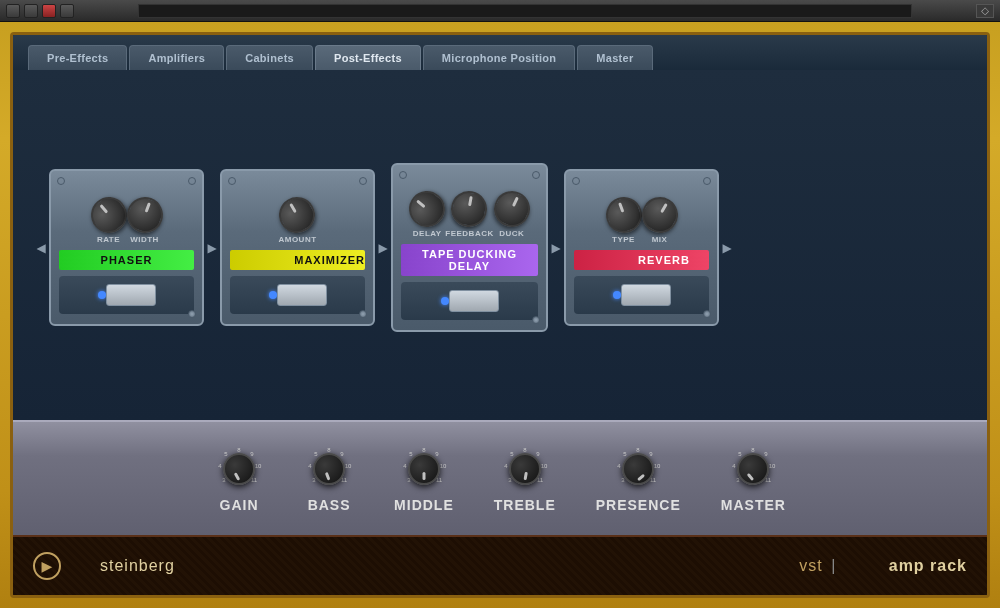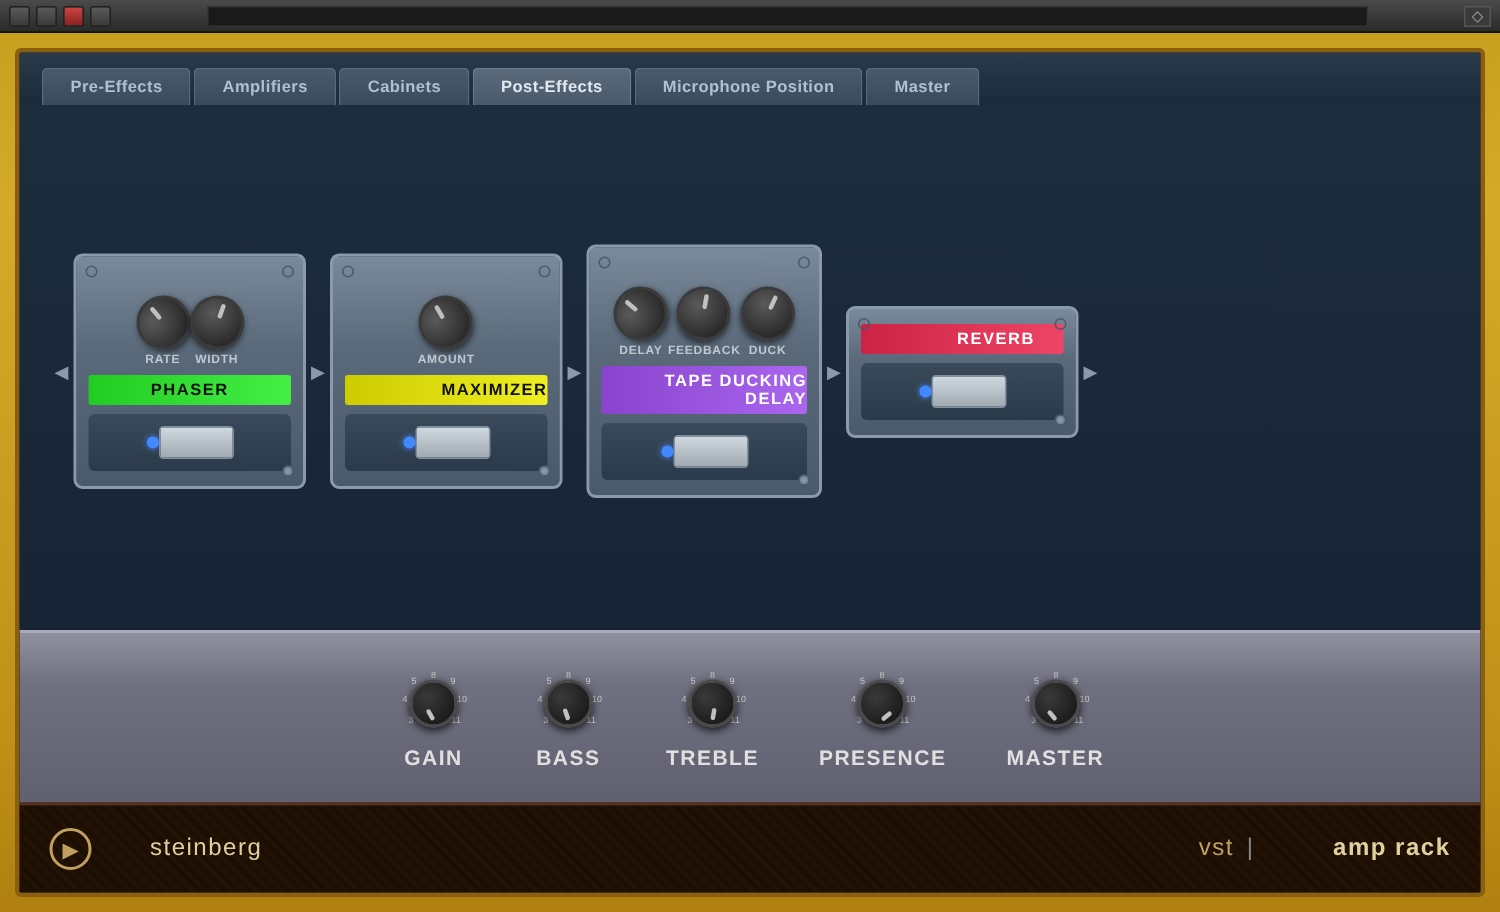--- a/index.html
+++ b/index.html
@@ -180,21 +180,21 @@
       padding: 4px 0;
       text-align: center;
       font-size: 11px;
       font-weight: bold;
       letter-spacing: 1px;
       border-radius: 2px;
       color: #111;
     }
     .phaser-bar { background: linear-gradient(90deg, #22cc22, #44ee44); }
     .maximizer-bar { background: linear-gradient(90deg, #cccc00, #eeee22); text-align: right; }
-    .tape-bar { background: linear-gradient(90deg, #8844cc, #aa66ee); color: #fff; text-align: right; }
+    .tape-bar { background: linear-gradient(90deg, #8844cc, #aa66ee); color: #fff; }
     .reverb-bar { background: linear-gradient(90deg, #cc2244, #ee4466); color: #fff; padding-left: 45px; }
 
     .pedal-switch-area {
       width: 100%;
       background: linear-gradient(180deg, #3a4a5a 0%, #2a3a4a 100%);
       border-radius: 4px;
       padding: 8px;
       display: flex;
       justify-content: center;
       align-items: center;
@@ -425,20 +425,30 @@
           <div class="pedal-bottom-screw"></div>
         </div>
         <button class="arrow-btn">▶</button>
       </div>
 
       <div class="pedal-wrapper">
         <div class="pedal">
           <div class="pedal-screws">
             <div class="screw"></div>
             <div class="screw"></div>
+          </div>
+          <div class="knob-row">
+            <div class="knob-group">
+              <div class="knob" style="transform: rotate(-20deg);"></div>
+              <span class="knob-label">TYPE</span>
+            </div>
+            <div class="knob-group">
+              <div class="knob" style="transform: rotate(30deg);"></div>
+              <span class="knob-label">MIX</span>
+            </div>
           </div>
           <div class="pedal-name-bar reverb-bar">REVERB</div>
           <div class="pedal-switch-area">
             <div class="pedal-indicator"></div>
             <div class="toggle-switch"></div>
           </div>
           <div class="pedal-bottom-screw"></div>
         </div>
         <button class="arrow-btn">▶</button>
       </div>
@@ -480,20 +490,35 @@
         <div class="amp-knob-dial">
           <svg width="50" height="50" viewBox="0 0 50 50" style="position:absolute;top:0;left:0;">
             <text x="25" y="8" text-anchor="middle" fill="#ccc" font-size="6">8</text>
             <text x="38" y="12" text-anchor="middle" fill="#ccc" font-size="6">9</text>
             <text x="44" y="24" text-anchor="middle" fill="#ccc" font-size="6">10</text>
             <text x="40" y="38" text-anchor="middle" fill="#ccc" font-size="6">11</text>
             <text x="10" y="38" text-anchor="middle" fill="#ccc" font-size="6">3</text>
             <text x="6" y="24" text-anchor="middle" fill="#ccc" font-size="6">4</text>
             <text x="12" y="12" text-anchor="middle" fill="#ccc" font-size="6">5</text>
           </svg>
+          <div class="amp-knob-body middle-knob"></div>
+        </div>
+        <span class="amp-knob-label">MIDDLE</span>
+      </div>
+      <div class="amp-knob-group">
+        <div class="amp-knob-dial">
+          <svg width="50" height="50" viewBox="0 0 50 50" style="position:absolute;top:0;left:0;">
+            <text x="25" y="8" text-anchor="middle" fill="#ccc" font-size="6">8</text>
+            <text x="38" y="12" text-anchor="middle" fill="#ccc" font-size="6">9</text>
+            <text x="44" y="24" text-anchor="middle" fill="#ccc" font-size="6">10</text>
+            <text x="40" y="38" text-anchor="middle" fill="#ccc" font-size="6">11</text>
+            <text x="10" y="38" text-anchor="middle" fill="#ccc" font-size="6">3</text>
+            <text x="6" y="24" text-anchor="middle" fill="#ccc" font-size="6">4</text>
+            <text x="12" y="12" text-anchor="middle" fill="#ccc" font-size="6">5</text>
+          </svg>
           <div class="amp-knob-body treble-knob"></div>
         </div>
         <span class="amp-knob-label">TREBLE</span>
       </div>
       <div class="amp-knob-group">
         <div class="amp-knob-dial">
           <svg width="50" height="50" viewBox="0 0 50 50" style="position:absolute;top:0;left:0;">
             <text x="25" y="8" text-anchor="middle" fill="#ccc" font-size="6">8</text>
             <text x="38" y="12" text-anchor="middle" fill="#ccc" font-size="6">9</text>
             <text x="44" y="24" text-anchor="middle" fill="#ccc" font-size="6">10</text>

